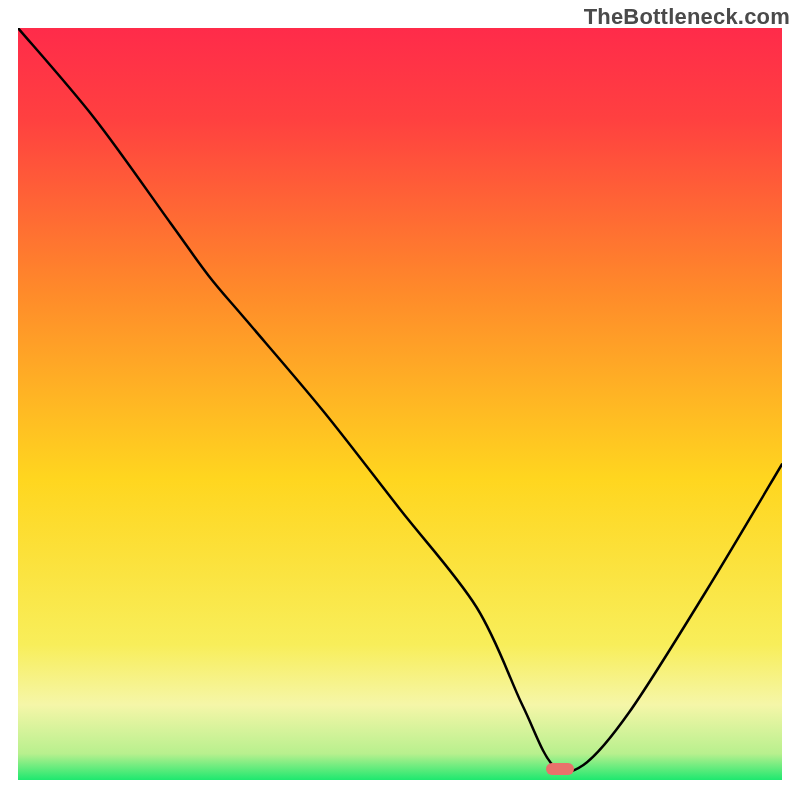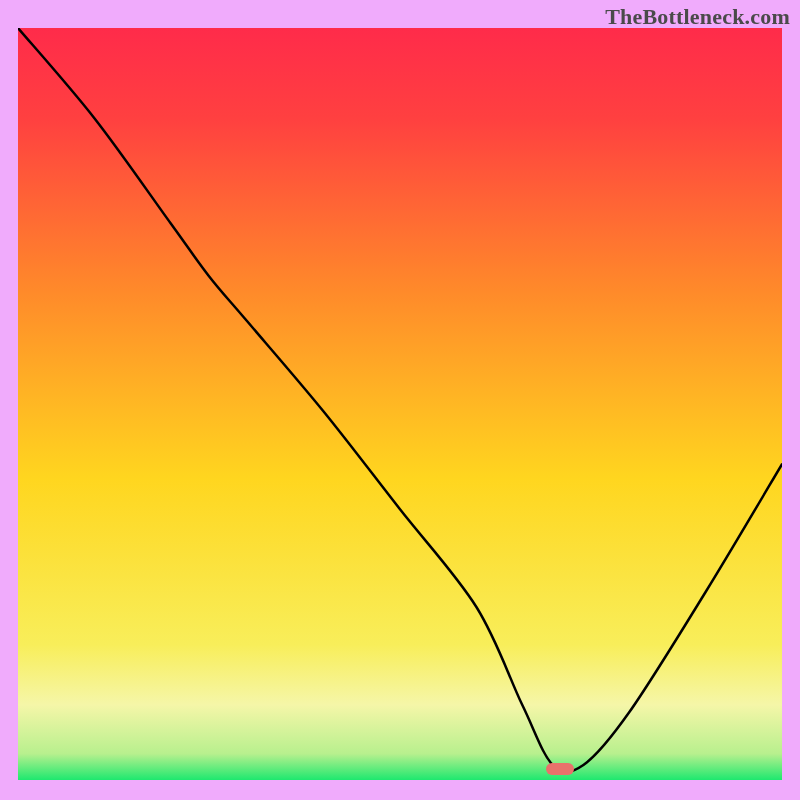--- a/index.html
+++ b/index.html
@@ -8,22 +8,21 @@
     width: 800px;
     height: 800px;
     background: #000;
     overflow: hidden;
     font-family: Arial, Helvetica, sans-serif;
   }
   .frame {
     position: relative;
     width: 800px;
     height: 800px;
-    background: #f0abfc;
-    font-family: Liberation Serif, serif;
+    background: #ffffff;
   }
   .watermark {
     position: absolute;
     top: 4px;
     right: 10px;
     color: #4a4a4a;
     font-size: 22px;
     font-weight: 600;
     letter-spacing: 0.2px;
     z-index: 30;

